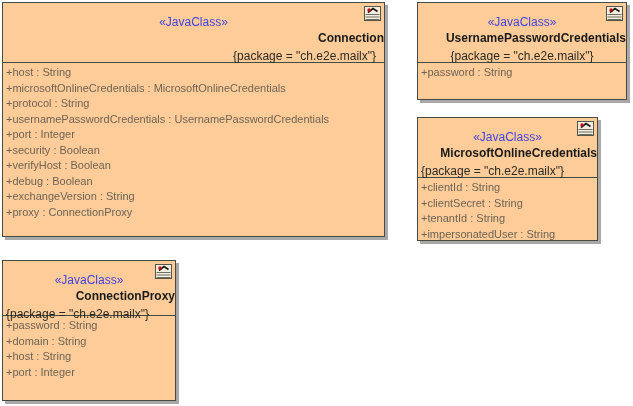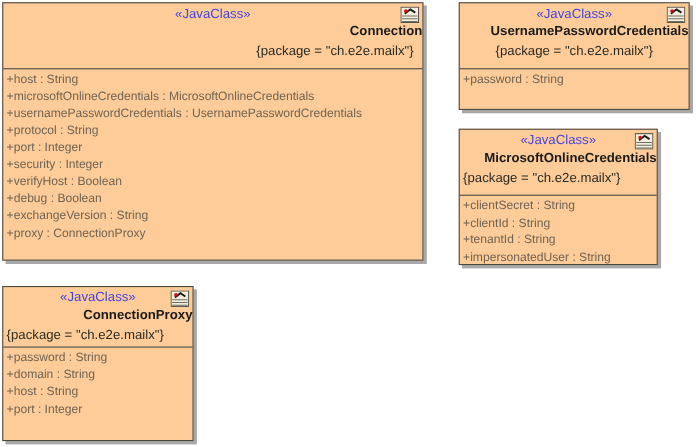--- a/index.html
+++ b/index.html
@@ -37,21 +37,21 @@
 
   .box-header {
     position: relative;
     height: 60px;
     border-bottom: 1px solid var(--box-border);
   }
   .box-proxy .box-header { height: 55px; }
 
   .stereotype {
     text-align: center;
-    padding-top: 1px;
+    padding-top: 11px;
     font-size: 12px;
     line-height: 16px;
     color: var(--stereotype-color);
   }
   .class-name {
     text-align: right;
     font-size: 12px;
     font-weight: bold;
     line-height: 17px;
     color: var(--name-color);
@@ -102,24 +102,24 @@
           <circle cx="5" cy="4" r="1.7" fill="#CC1111"></circle>
         </svg>
       </span>
       <div class="stereotype">«JavaClass»</div>
       <div class="class-name">Connection</div>
       <div class="package pkg-right">{package = "ch.e2e.mailx"}</div>
     </div>
     <div class="box-attrs">
         <div class="attr-line">+host : String</div>
         <div class="attr-line">+microsoftOnlineCredentials : MicrosoftOnlineCredentials</div>
+        <div class="attr-line">+protocol : String</div>
         <div class="attr-line">+usernamePasswordCredentials : UsernamePasswordCredentials</div>
-        <div class="attr-line">+protocol : String</div>
         <div class="attr-line">+port : Integer</div>
-        <div class="attr-line">+security : Integer</div>
+        <div class="attr-line">+security : Boolean</div>
         <div class="attr-line">+verifyHost : Boolean</div>
         <div class="attr-line">+debug : Boolean</div>
         <div class="attr-line">+exchangeVersion : String</div>
         <div class="attr-line">+proxy : ConnectionProxy</div>
       </div>
   </div>
 
   <div class="uml-box box-userpass">
     <div class="box-header">
       <span class="icon-wrap">
@@ -151,22 +151,22 @@
           <line x1="1.5" y1="13.5" x2="15.5" y2="13.5" stroke="#6E6E60" stroke-width="1"></line>
           <path d="M4 6.5 L9 2.5 L13.5 5.5" stroke="#1A1A1A" stroke-width="1.7" fill="none"></path>
           <circle cx="5" cy="4" r="1.7" fill="#CC1111"></circle>
         </svg>
       </span>
       <div class="stereotype">«JavaClass»</div>
       <div class="class-name">MicrosoftOnlineCredentials</div>
       <div class="package pkg-left">{package = "ch.e2e.mailx"}</div>
     </div>
     <div class="box-attrs">
+        <div class="attr-line">+clientId : String</div>
         <div class="attr-line">+clientSecret : String</div>
-        <div class="attr-line">+clientId : String</div>
         <div class="attr-line">+tenantId : String</div>
         <div class="attr-line">+impersonatedUser : String</div>
       </div>
   </div>
 
   <div class="uml-box box-proxy">
     <div class="box-header">
       <span class="icon-wrap">
         <svg width="17" height="15" viewBox="0 0 17 15">
           <rect x="0.5" y="0.5" width="16" height="14" fill="#F3EEDF" stroke="#55554A"></rect>

